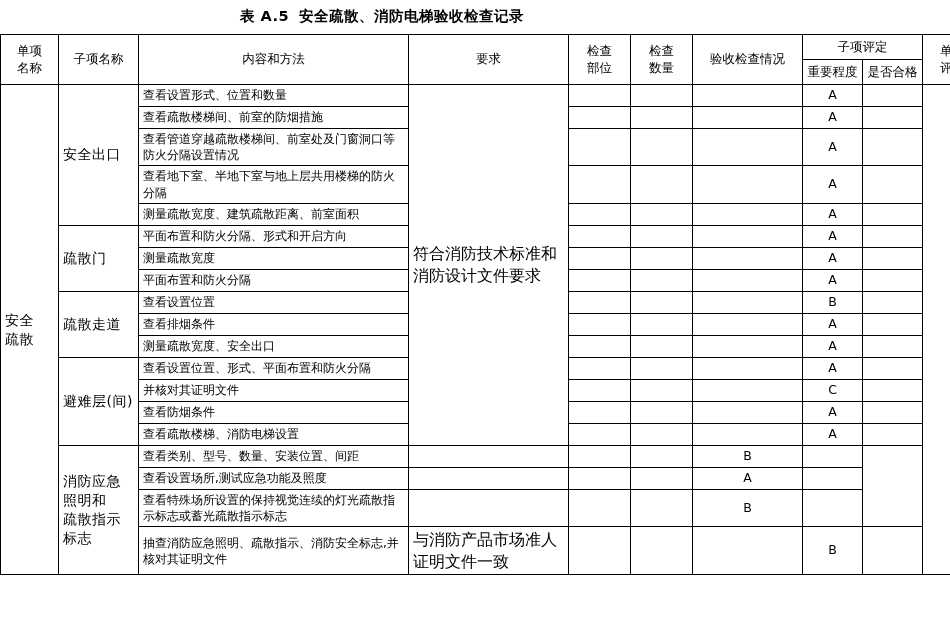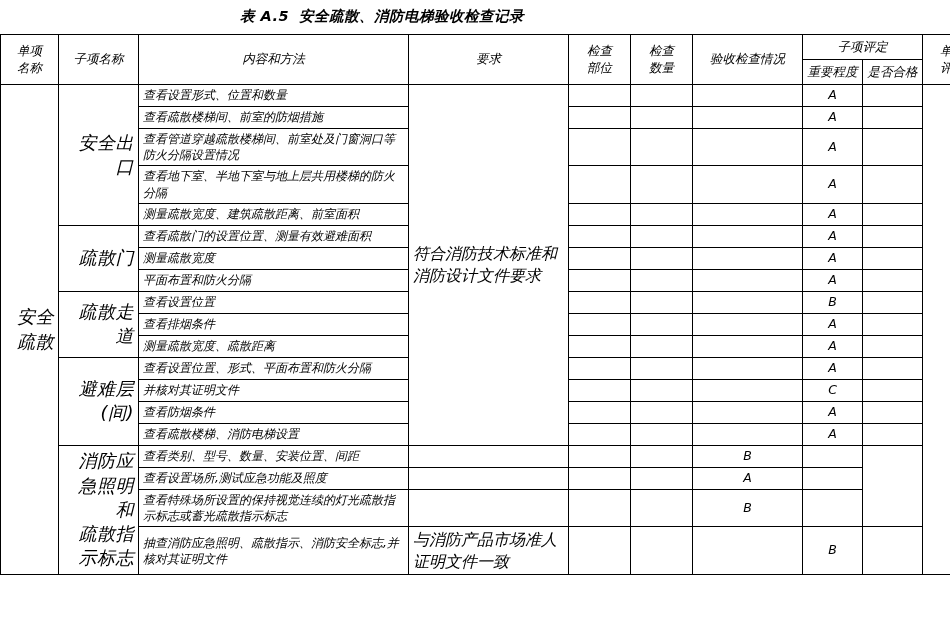--- a/index.html
+++ b/index.html
@@ -12,21 +12,20 @@
     height: 622px;
     font-family: "DejaVu Sans", "Liberation Sans", sans-serif;
     color: #000000;
     -webkit-font-smoothing: antialiased;
   }
   .page {
     position: relative;
     width: 764px;
     height: 622px;
     box-sizing: border-box;
-    font-style: italic;
   }
   .title {
     text-align: center;
     font-size: 14.5px;
     font-weight: bold;
     letter-spacing: 0.5px;
     padding-top: 7px;
     padding-bottom: 8px;
     font-family: "DejaVu Sans", "Liberation Sans", sans-serif;
   }
@@ -55,22 +54,22 @@
     font-size: 12px;
     padding-left: 5px;
   }
   .cell-req {
     font-size: 16px;
     padding-left: 4px;
     vertical-align: top;
     padding-top: 3px;
   }
   .cell-name {
-    text-align: right;
-    font-size: 18px;
+    text-align: left;
+    font-size: 14px;
     letter-spacing: 0.5px;
   }
   .cell-grade {
     text-align: center;
     font-size: 12.5px;
   }
   .two-line {
     line-height: 1.45;
   }
   .rowh { height: 22px; }
@@ -172,21 +171,21 @@
         <td class="cell-content">测量疏散宽度、建筑疏散距离、前室面积</td>
         <td></td>
         <td></td>
         <td></td>
         <td class="cell-grade">A</td>
         <td></td>
       </tr>
 
       <tr class="rowh">
         <td class="cell-name" rowspan="3">疏散门</td>
-        <td class="cell-content">查看疏散门的设置位置、测量有效避难面积</td>
+        <td class="cell-content">平面布置和防火分隔、形式和开启方向</td>
         <td></td>
         <td></td>
         <td></td>
         <td class="cell-grade">A</td>
         <td></td>
       </tr>
       <tr class="rowh">
         <td class="cell-content">测量疏散宽度</td>
         <td></td>
         <td></td>
@@ -214,21 +213,21 @@
       </tr>
       <tr class="rowh">
         <td class="cell-content">查看排烟条件</td>
         <td></td>
         <td></td>
         <td></td>
         <td class="cell-grade">A</td>
         <td></td>
       </tr>
       <tr class="rowh">
-        <td class="cell-content">测量疏散宽度、疏散距离</td>
+        <td class="cell-content">测量疏散宽度、安全出口</td>
         <td></td>
         <td></td>
         <td></td>
         <td class="cell-grade">A</td>
         <td></td>
       </tr>
 
       <tr class="rowh">
         <td class="cell-name" rowspan="4">避难层(间)</td>
         <td class="cell-content">查看设置位置、形式、平面布置和防火分隔</td>

